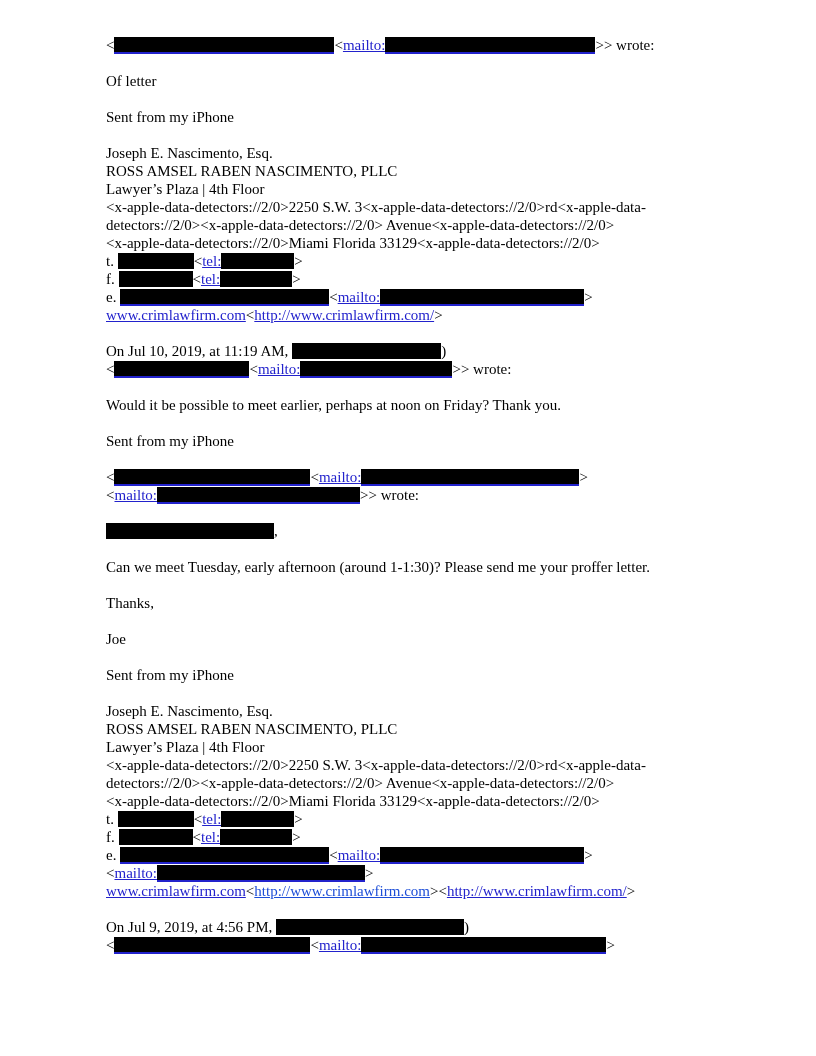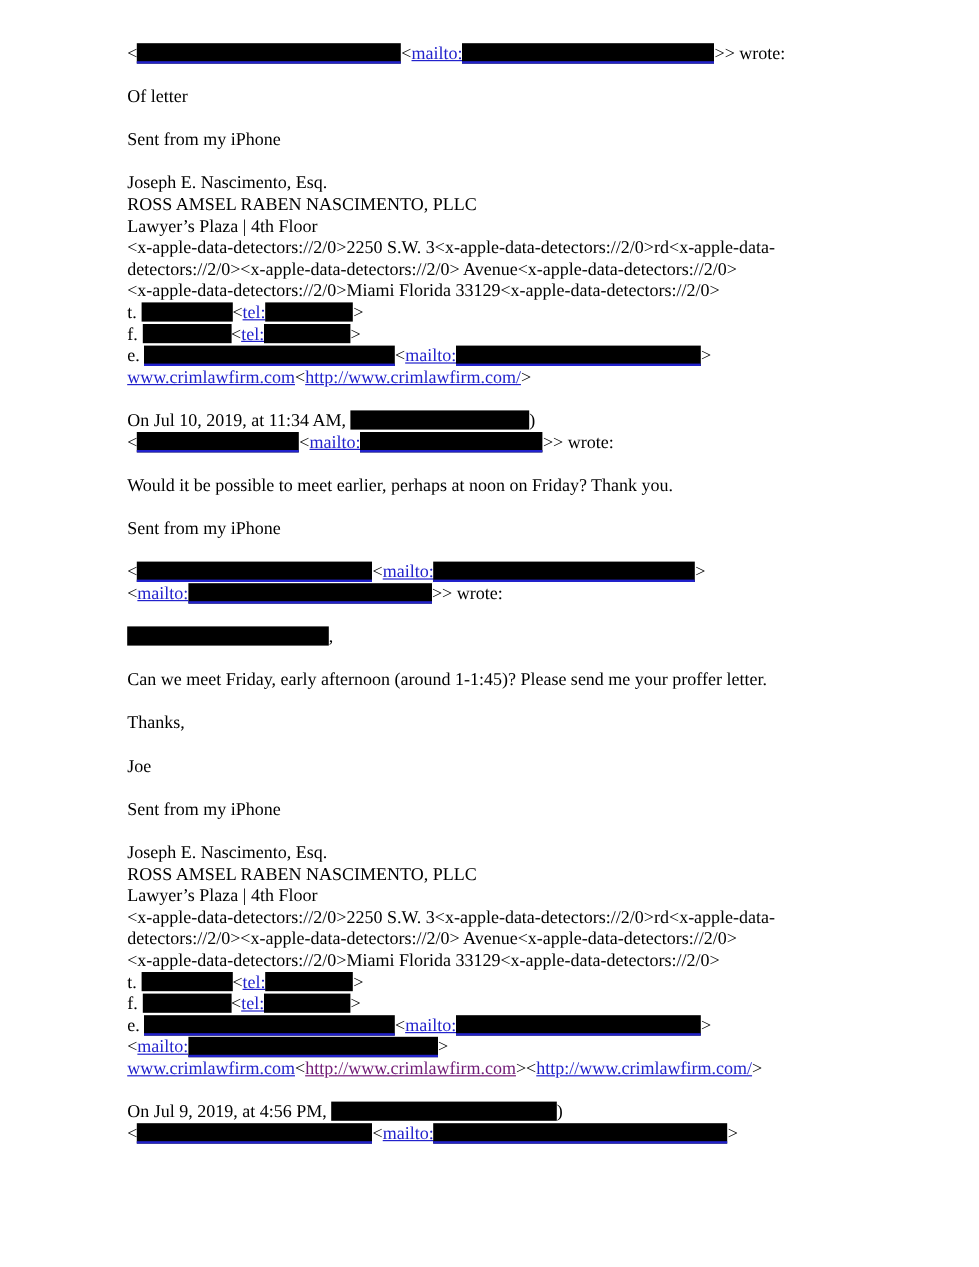--- a/index.html
+++ b/index.html
@@ -40,38 +40,38 @@
         <div class="line"><span>Lawyer’s Plaza | 4th Floor</span></div>
         <div class="line"><span>&lt;x-apple-data-detectors://2/0&gt;2250 S.W. 3&lt;x-apple-data-detectors://2/0&gt;rd&lt;x-apple-data-</span></div>
         <div class="line"><span>detectors://2/0&gt;&lt;x-apple-data-detectors://2/0&gt; Avenue&lt;x-apple-data-detectors://2/0&gt;</span></div>
         <div class="line"><span>&lt;x-apple-data-detectors://2/0&gt;Miami Florida 33129&lt;x-apple-data-detectors://2/0&gt;</span></div>
         <div class="line"><span>t. </span><span class="redact" style="width: 76px; background: rgb(0, 0, 0);"></span><span>&lt;</span><a class="lnk" style="color: rgb(34, 34, 204);">tel:</a><span class="redact" style="width: 73px; background: rgb(0, 0, 0);"></span><span>&gt;</span></div>
         <div class="line"><span>f. </span><span class="redact" style="width: 74px; background: rgb(0, 0, 0);"></span><span>&lt;</span><a class="lnk" style="color: rgb(34, 34, 204);">tel:</a><span class="redact" style="width: 72px; background: rgb(0, 0, 0);"></span><span>&gt;</span></div>
         <div class="line"><span>e. </span><span class="redact peek" style="width: 209px; background: rgb(0, 0, 0);"></span><span>&lt;</span><a class="lnk" style="color: rgb(34, 34, 204);">mailto:</a><span class="redact peek" style="width: 204px; background: rgb(0, 0, 0);"></span><span>&gt;</span></div>
         <div class="line"><a class="lnk" style="color: rgb(34, 34, 204);">www.crimlawfirm.com</a><span>&lt;</span><a class="lnk" style="color: rgb(34, 34, 204);">http://www.crimlawfirm.com/</a><span>&gt;</span></div>
       </div>
       <div class="block">
-        <div class="line"><span>On Jul 10, 2019, at 11:34 AM, </span><span class="redact" style="width: 149px; background: rgb(0, 0, 0);"></span><span>)</span></div>
+        <div class="line"><span>On Jul 10, 2019, at 11:19 AM, </span><span class="redact" style="width: 149px; background: rgb(0, 0, 0);"></span><span>)</span></div>
         <div class="line"><span>&lt;</span><span class="redact peek" style="width: 135px; background: rgb(0, 0, 0);"></span><span>&lt;</span><a class="lnk" style="color: rgb(34, 34, 204);">mailto:</a><span class="redact peek" style="width: 152px; background: rgb(0, 0, 0);"></span><span>&gt;&gt; wrote:</span></div>
       </div>
       <div class="block">
         <div class="line"><span>Would it be possible to meet earlier, perhaps at noon on Friday? Thank you.</span></div>
       </div>
       <div class="block">
         <div class="line"><span>Sent from my iPhone</span></div>
       </div>
       <div class="block">
         <div class="line"><span>&lt;</span><span class="redact peek" style="width: 196px; background: rgb(0, 0, 0);"></span><span>&lt;</span><a class="lnk" style="color: rgb(34, 34, 204);">mailto:</a><span class="redact peek" style="width: 218px; background: rgb(0, 0, 0);"></span><span>&gt;</span></div>
         <div class="line"><span>&lt;</span><a class="lnk" style="color: rgb(34, 34, 204);">mailto:</a><span class="redact peek" style="width: 203px; background: rgb(0, 0, 0);"></span><span>&gt;&gt; wrote:</span></div>
       </div>
       <div class="block">
         <div class="line"><span class="redact" style="width: 168px; background: rgb(0, 0, 0);"></span><span>,</span></div>
       </div>
       <div class="block">
-        <div class="line"><span>Can we meet Friday, early afternoon (around 1-1:45)? Please send me your proffer letter.</span></div>
+        <div class="line"><span>Can we meet Tuesday, early afternoon (around 1-1:30)? Please send me your proffer letter.</span></div>
       </div>
       <div class="block">
         <div class="line"><span>Thanks,</span></div>
       </div>
       <div class="block">
         <div class="line"><span>Joe</span></div>
       </div>
       <div class="block">
         <div class="line"><span>Sent from my iPhone</span></div>
       </div>
@@ -79,20 +79,20 @@
         <div class="line"><span>Joseph E. Nascimento, Esq.</span></div>
         <div class="line"><span>ROSS AMSEL RABEN NASCIMENTO, PLLC</span></div>
         <div class="line"><span>Lawyer’s Plaza | 4th Floor</span></div>
         <div class="line"><span>&lt;x-apple-data-detectors://2/0&gt;2250 S.W. 3&lt;x-apple-data-detectors://2/0&gt;rd&lt;x-apple-data-</span></div>
         <div class="line"><span>detectors://2/0&gt;&lt;x-apple-data-detectors://2/0&gt; Avenue&lt;x-apple-data-detectors://2/0&gt;</span></div>
         <div class="line"><span>&lt;x-apple-data-detectors://2/0&gt;Miami Florida 33129&lt;x-apple-data-detectors://2/0&gt;</span></div>
         <div class="line"><span>t. </span><span class="redact" style="width: 76px; background: rgb(0, 0, 0);"></span><span>&lt;</span><a class="lnk" style="color: rgb(34, 34, 204);">tel:</a><span class="redact" style="width: 73px; background: rgb(0, 0, 0);"></span><span>&gt;</span></div>
         <div class="line"><span>f. </span><span class="redact" style="width: 74px; background: rgb(0, 0, 0);"></span><span>&lt;</span><a class="lnk" style="color: rgb(34, 34, 204);">tel:</a><span class="redact" style="width: 72px; background: rgb(0, 0, 0);"></span><span>&gt;</span></div>
         <div class="line"><span>e. </span><span class="redact peek" style="width: 209px; background: rgb(0, 0, 0);"></span><span>&lt;</span><a class="lnk" style="color: rgb(34, 34, 204);">mailto:</a><span class="redact peek" style="width: 204px; background: rgb(0, 0, 0);"></span><span>&gt;</span></div>
         <div class="line"><span>&lt;</span><a class="lnk" style="color: rgb(34, 34, 204);">mailto:</a><span class="redact peek" style="width: 208px; background: rgb(0, 0, 0);"></span><span>&gt;</span></div>
-        <div class="line"><a class="lnk" style="color: rgb(34, 34, 204);">www.crimlawfirm.com</a><span>&lt;</span><a class="lnk" style="color: #701a75;">http://www.crimlawfirm.com</a><span>&gt;&lt;</span><a class="lnk" style="color: rgb(34, 34, 204);">http://www.crimlawfirm.com/</a><span>&gt;</span></div>
+        <div class="line"><a class="lnk" style="color: rgb(34, 34, 204);">www.crimlawfirm.com</a><span>&lt;</span><a class="lnk" style="color: #1d4ed8;">http://www.crimlawfirm.com</a><span>&gt;&lt;</span><a class="lnk" style="color: rgb(34, 34, 204);">http://www.crimlawfirm.com/</a><span>&gt;</span></div>
       </div>
       <div class="block">
         <div class="line"><span>On Jul 9, 2019, at 4:56 PM, </span><span class="redact" style="width: 188px; background: rgb(0, 0, 0);"></span><span>)</span></div>
         <div class="line"><span>&lt;</span><span class="redact peek" style="width: 196px; background: rgb(0, 0, 0);"></span><span>&lt;</span><a class="lnk" style="color: rgb(34, 34, 204);">mailto:</a><span class="redact peek" style="width: 245px; background: rgb(0, 0, 0);"></span><span>&gt;</span></div>
       </div>
     </div>
 </div>
 
 </body></html>

